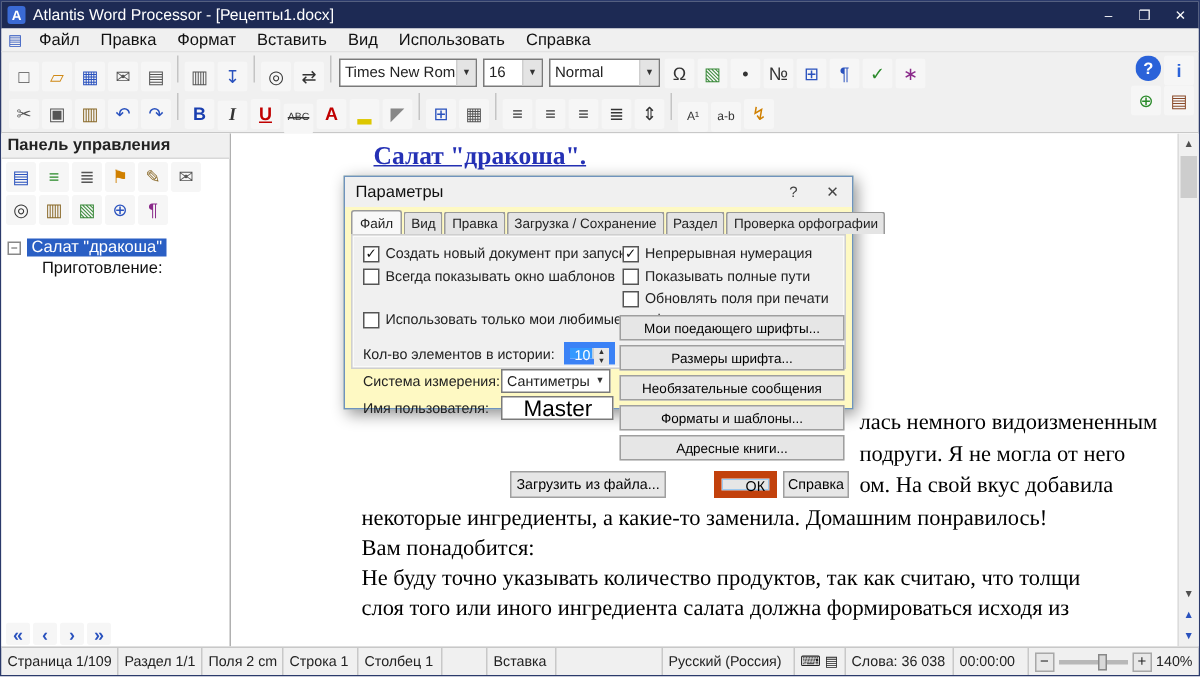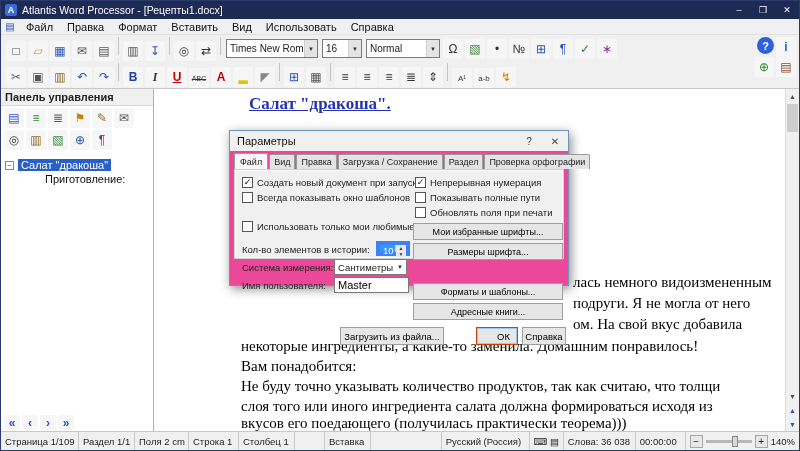--- a/index.html
+++ b/index.html
@@ -36,21 +36,21 @@
 
   
   .main { position:absolute; left:0; top:88px; right:0; bottom:19px; display:flex; background:#fff; }
   .left-panel { width:153px; background:#fff; border-right:1px solid #b0b0b0; position:relative; }
   .panel-header { font-weight:bold; font-size:11px; padding:2px 4px; background:#f0f0f0; border-bottom:1px solid #d8d8d8; }
   .panel-icons { padding:2px 2px 0 2px; }
   .tree { margin-top:8px; font-size:11px; }
   .tree-row { display:flex; align-items:center; padding:1px 2px; }
   .expander { width:9px; height:9px; border:1px solid #888; font-size:8px; line-height:7px; text-align:center; margin:0 4px 0 2px; color:#444; background:#fff; }
   .tree-sel { background:#2a5fc4; color:#fff; padding:0 3px; }
-  .tree-child { padding-left:44px; color:#111; }
+  .tree-child { padding-left:27px; color:#111; }
   .panel-nav { position:absolute; bottom:1px; left:2px; display:flex; }
   .panel-nav .tbi { width:16px; height:15px; font-size:12px; font-weight:bold; }
 
   .doc-area { flex:1; position:relative; background:#fff; overflow:hidden; }
   .doc-heading { position:absolute; left:95px; top:5px; font-family:"Liberation Serif",serif; font-size:17px; font-weight:bold; text-decoration:underline; color:#2531b5; white-space:nowrap; }
   .doc-line { position:absolute; font-family:"Liberation Serif",serif; font-size:15px; color:#000; white-space:nowrap; }
 
   
   .vscroll { position:absolute; right:0; top:0; bottom:0; width:14px; background:#f0f0f0; border-left:1px solid #dcdcdc; }
   .sb-btn { height:14px; display:flex; align-items:center; justify-content:center; font-size:7px; color:#505050; }
@@ -61,42 +61,42 @@
   
   .statusbar { position:absolute; left:0; bottom:0; right:0; height:19px; background:#f0f0f0; border-top:1px solid #c8c8c8; display:flex; align-items:stretch; font-size:9.5px; color:#222; }
   .sp { border-right:1px solid #c8c8c8; display:flex; align-items:center; padding:0 4px; white-space:nowrap; overflow:hidden; }
   .sp.flex { flex:1; }
   .zoomrow { display:flex; align-items:center; padding:0 4px; gap:3px; }
   .zoombtn { width:13px; height:13px; border:1px solid #a8a8a8; background:#e8e8e8; display:flex; align-items:center; justify-content:center; font-size:10px; }
   .zoomtrack { width:46px; height:3px; background:#b8b8b8; position:relative; }
   .zoomthumb { position:absolute; left:26px; top:-4px; width:6px; height:11px; background:#d8d8d8; border:1px solid #888; }
 
   
-  .dialog { position:absolute; left:228px; top:129px; width:340px; height:156px; background:#ec4899; border:1px solid #6f93bd; box-shadow:2px 3px 10px rgba(0,0,0,.45); z-index:20; }
+  .dialog { position:absolute; left:228px; top:116px; width:340px; height:156px; background:#fef9c3; border:1px solid #6f93bd; box-shadow:2px 3px 10px rgba(0,0,0,.45); z-index:20; }
   .dlg-titlebar { height:20px; display:flex; align-items:center; padding-left:7px; font-size:11px; color:#111; background:#f0f0f0; }
   .dlg-btn { width:26px; height:20px; display:flex; align-items:center; justify-content:center; font-size:10px; color:#444; }
   .dlg-titlebar .spacefill { margin-left:auto; display:flex; }
   .tabs { position:absolute; left:4px; top:21px; right:2px; display:flex; align-items:flex-end; }
   .tab { font-size:9px; padding:2px 4px; border:1px solid #9a9a9a; border-bottom:none; background:#e4e4e4; margin-right:1px; border-radius:2px 2px 0 0; white-space:nowrap; }
   .tab.active { background:#f8f8f8; position:relative; top:1px; padding:3px 5px; }
   .tabpage { position:absolute; left:4px; top:38px; right:4px; bottom:26px; border:1px solid #cfcfcf; background:#f0f0f0; box-shadow:inset 0 0 0 1px #fafafa; }
   .cb { position:absolute; display:flex; align-items:center; font-size:9.5px; white-space:nowrap; }
   .cb .box { width:11px; height:11px; background:#fff; border:1px solid #555; margin-right:4px; font-size:9px; line-height:9px; text-align:center; color:#111; flex:0 0 11px; }
   .dlabel { position:absolute; font-size:9.5px; white-space:nowrap; }
   .sidebtn { position:absolute; left:183px; width:150px; height:17px; background:#e6e6e6; border:1px solid #9f9f9f; font-size:9px; font-family:"Liberation Sans",sans-serif; white-space:nowrap; overflow:hidden; }
   .spin { position:absolute; left:146px; width:34px; height:15px; background:#fff; border:4px solid #3b82f6; display:flex; font-size:9.5px; }
   .spin .v { flex:1; background:#3399ff; color:#fff; padding-left:3px; }
   .spin .arrows { width:11px; display:flex; flex-direction:column; border-left:1px solid #cfcfcf; }
   .spin .arrows span { flex:1; font-size:5px; line-height:6px; text-align:center; color:#333; background:#e8e8e8; }
   .dcombo { position:absolute; left:104px; width:73px; height:16px; background:#fff; border:1px solid #7a7a7a; display:flex; align-items:center; font-size:9.5px; }
   .dcombo .val { flex:1; padding-left:3px; white-space:nowrap; overflow:hidden; }
   .dcombo .arrow { font-size:6px; padding:0 3px; color:#333; }
-  .dinput { position:absolute; left:104px; width:75px; height:16px; background:#fff; border:1px solid #7a7a7a; font-size:11px; padding-left:3px; font-family:"Liberation Sans",sans-serif; }
+  .dinput { position:absolute; left:104px; width:75px; height:16px; background:#fff; border:1px solid #7a7a7a; font-size:15px; padding-left:14px; font-family:"Liberation Sans",sans-serif; }
   .botbtn { position:absolute; height:18px; background:#e6e6e6; border:1px solid #9f9f9f; font-size:9.5px; font-family:"Liberation Sans",sans-serif; }
-  .botbtn.def { border:1px solid #c2410c; box-shadow:inset 0 0 0 1px #9cc9ef;padding-left:13px; }
+  .botbtn.def { border:5px solid #c2410c; box-shadow:inset 0 0 0 1px #9cc9ef;padding-left:13px; }
 </style>
 </head>
 <body>
 
 <div class="window">
 
   <div class="titlebar">
     <div class="app-icon">A</div>
     <div class="title">Atlantis Word Processor - [Рецепты1.docx]</div>
     <div class="win-controls">
@@ -168,21 +168,20 @@
 
     <div class="doc-area">
       <div class="doc-heading">Салат "дракоша".</div>
       <div class="doc-line" style="left:419px; top:185px">лась немного видоизмененным</div>
       <div class="doc-line" style="left:419px; top:206px">подруги. Я не могла от него</div>
       <div class="doc-line" style="left:419px; top:227px">ом. На свой вкус добавила</div>
       <div class="doc-line" style="left:87px; top:249px">некоторые ингредиенты, а какие-то заменила. Домашним понравилось!</div>
       <div class="doc-line" style="left:87px; top:269px">Вам понадобится:</div>
       <div class="doc-line" style="left:87px; top:289px">Не буду точно указывать количество продуктов, так как считаю, что толщи</div>
       <div class="doc-line" style="left:87px; top:309px">слоя того или иного ингредиента салата должна формироваться исходя из</div>
-      <div class="doc-line" style="left:87px; top:326px">вкусов его поедающего (получилась практически теорема)))</div>
 
       <div class="vscroll">
         <div class="sb-btn">▲</div>
         <div class="sb-thumb"></div>
         <div class="sb-bottom">
           <div class="sb-btn">▼</div>
           <div class="sb-btn blue">▲</div>
           <div class="sb-btn blue">▼</div>
         </div>
       </div>
@@ -251,22 +250,23 @@
     </label>
     <label class="cb" style="left:185px; top:61px">
       <span class="box"><span></span></span>
       <span>Показывать полные пути</span>
     </label>
     <label class="cb" style="left:185px; top:76px">
       <span class="box"><span></span></span>
       <span>Обновлять поля при печати</span>
     </label>
 
-    <button class="sidebtn" style="top:92px">Мои избранные шрифты...</button>
+    <button class="sidebtn" style="top:92px">Мои поедающего шрифты...</button>
     <button class="sidebtn" style="top:112px">Размеры шрифта...</button>
+    <button class="sidebtn" style="top:132px">Необязательные сообщения</button>
     <button class="sidebtn" style="top:152px">Форматы и шаблоны...</button>
     <button class="sidebtn" style="top:172px">Адресные книги...</button>
 
     <div class="dlabel" style="left:12px; top:113px">Кол-во элементов в истории:</div>
     <div class="spin" style="top:110px">
       <span class="v">10</span>
       <span class="arrows">
           <span>▲</span>
           <span>▼</span>
         </span>

